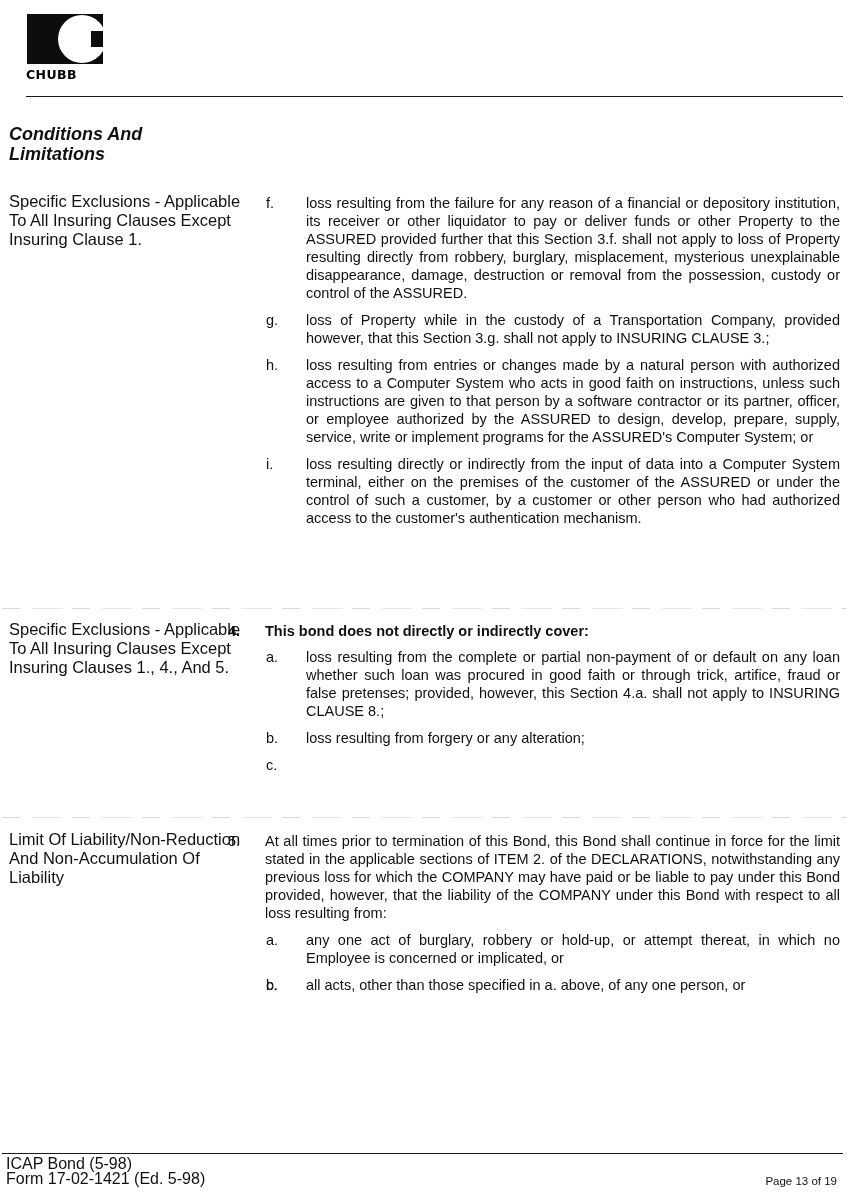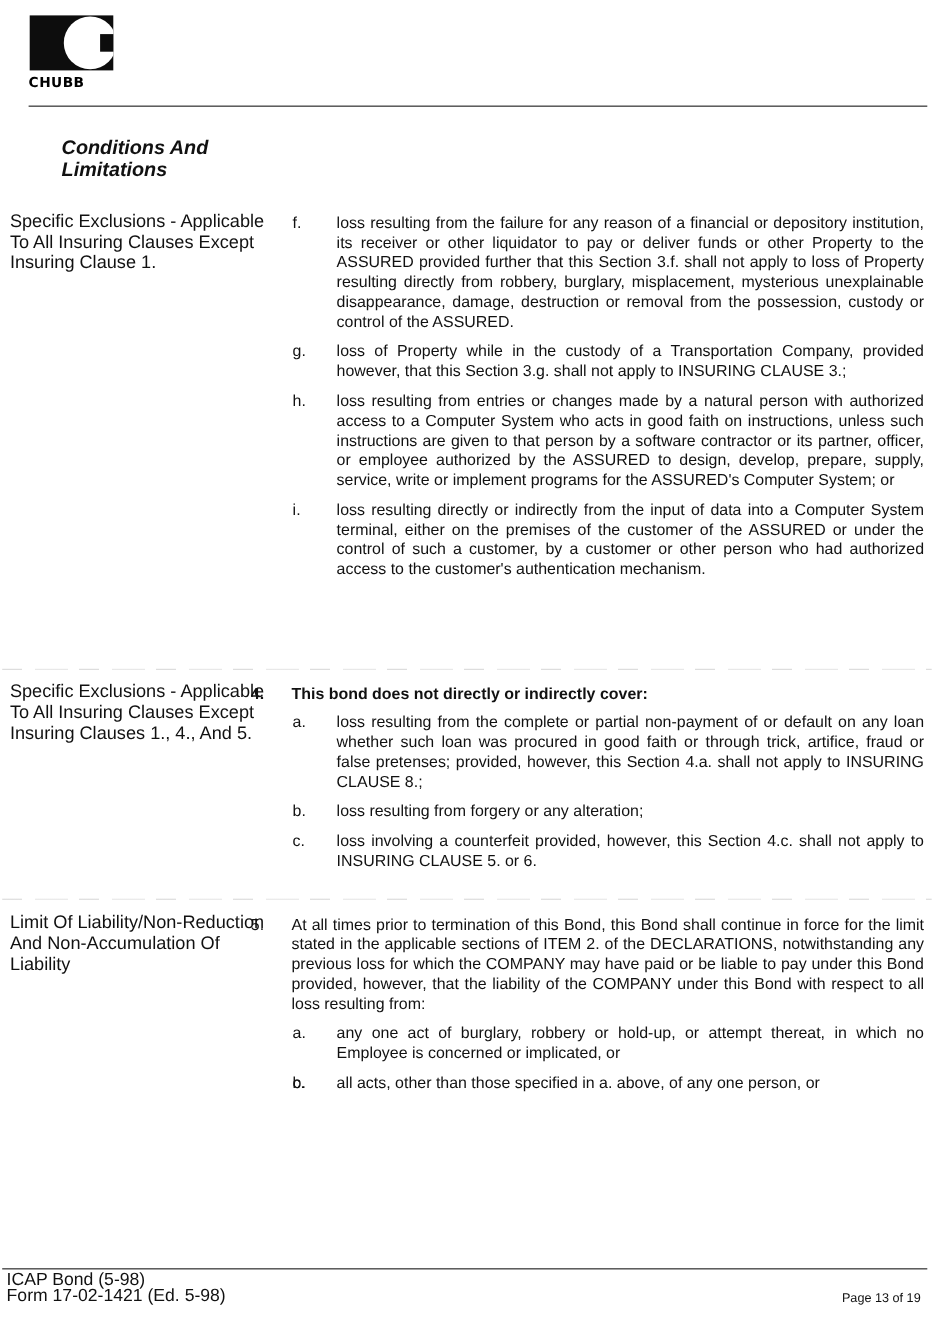--- a/index.html
+++ b/index.html
@@ -25,21 +25,21 @@
     }
     .rule { position: absolute; left: 26px; right: 6px; height: 1px; background: #1a1a1a; }
     .rule.top { top: 96px; }
     .rule.bottom { top: 1153px; left: 2px; }
     .faint-rule {
       position: absolute; left: 2px; right: 2px; height: 1px;
       background: repeating-linear-gradient(90deg, #d9d9d9 0 18px, transparent 18px 30px, #e6e6e6 30px 60px, transparent 60px 70px);
     }
     .section-title {
       position: absolute; left: 9px; top: 124px; width: 230px;
-      font-weight: bold; font-style: italic; font-size: 18px; line-height: 20px; margin-left: 47px;
+      font-weight: bold; font-style: italic; font-size: 18px; line-height: 20px;
     }
     .side-heading {
       position: absolute; left: 9px; width: 240px;
       font-size: 16.5px; line-height: 19px;
     }
     .side-heading .cont { font-size: 14.5px; display: block; }
     .body-text { position: absolute; left: 265px; right: 9px; font-size: 14.5px; line-height: 18px; text-align: justify; }
     .item { position: relative; padding-left: 41px; margin-bottom: 9px; }
     .item .lbl { position: absolute; left: 1px; top: 0; }
     .top-item { position: relative; }
@@ -78,21 +78,21 @@
 <div class="side-heading" style="top:620px;">Specific Exclusions - Applicable To All Insuring Clauses Except Insuring Clauses 1., 4., And 5.</div>
 <div class="body-text" style="top:622px; left:228px;">
   <div class="top-item" style="padding-left:37px;">
     <div class="lead">
       <span class="top-num" style="left:0;">4.</span>
       <span style="margin-left:0;">This bond does not directly or indirectly cover:</span>
     </div>
     <div id="sec1">
         <div class="item"><span class="lbl">a.</span><span><span>loss resulting from the complete or partial non-payment of or default on any loan whether such loan was procured in good faith or through trick, artifice, fraud or false pretenses; provided, however, this Section 4.a. shall not apply to INSURING CLAUSE 8.;</span></span></div>
         <div class="item"><span class="lbl">b.</span><span><span>loss resulting from forgery or any alteration;</span></span></div>
-        <div class="item"><span class="lbl">c.</span><span><span>loss involving a counterfeit provided, however, this Section 4.c. shall not apply to INSURING CLAUSE 5. or 6.</span></span></div>
+        <div class="item"><span class="lbl">c.</span></div>
       </div>
   </div>
 </div>
 
 <div class="faint-rule" style="top:817px;"></div>
 
 <div class="side-heading" style="top:830px;">Limit Of Liability/Non-Reduction And Non-Accumulation Of Liability</div>
 <div class="body-text" style="top:832px; left:228px;">
   <div class="top-item" style="padding-left:37px;">
     <span class="top-num" style="left:0;">5.</span>

